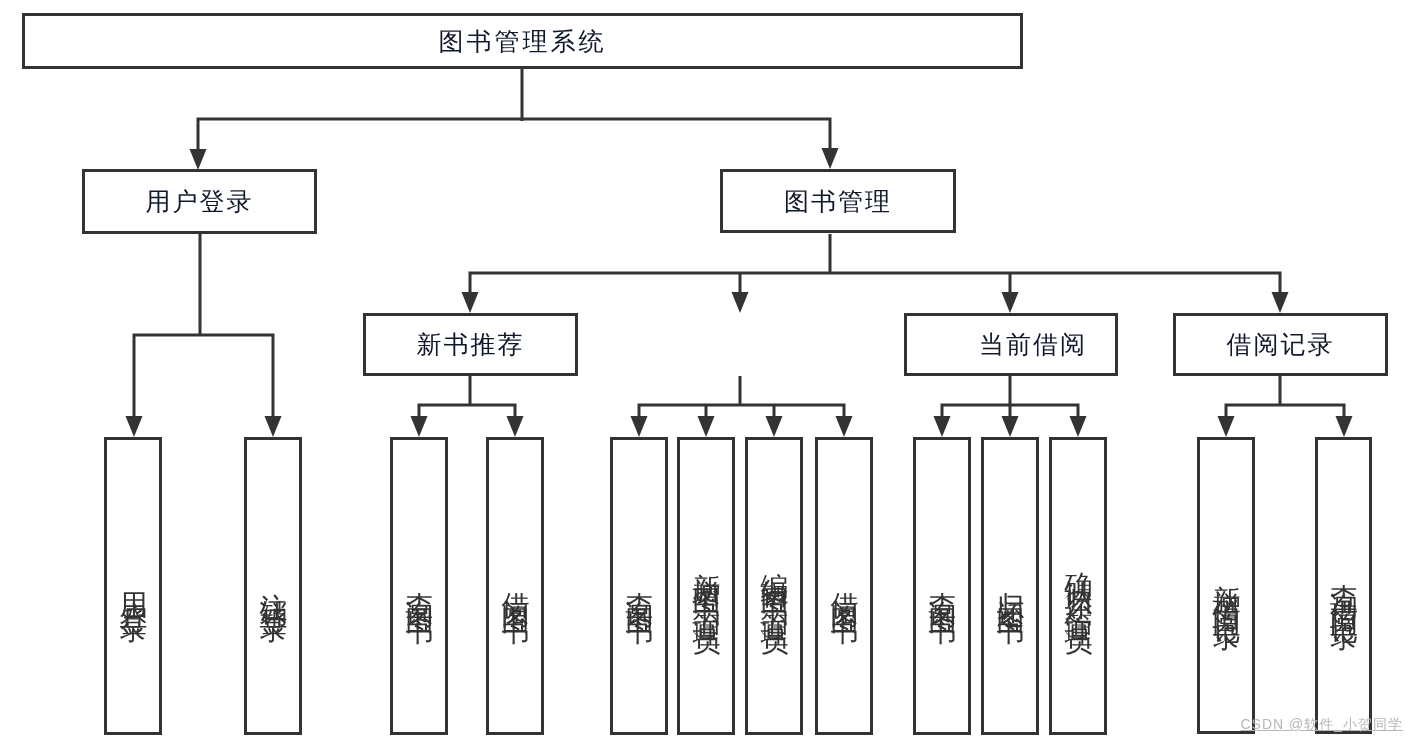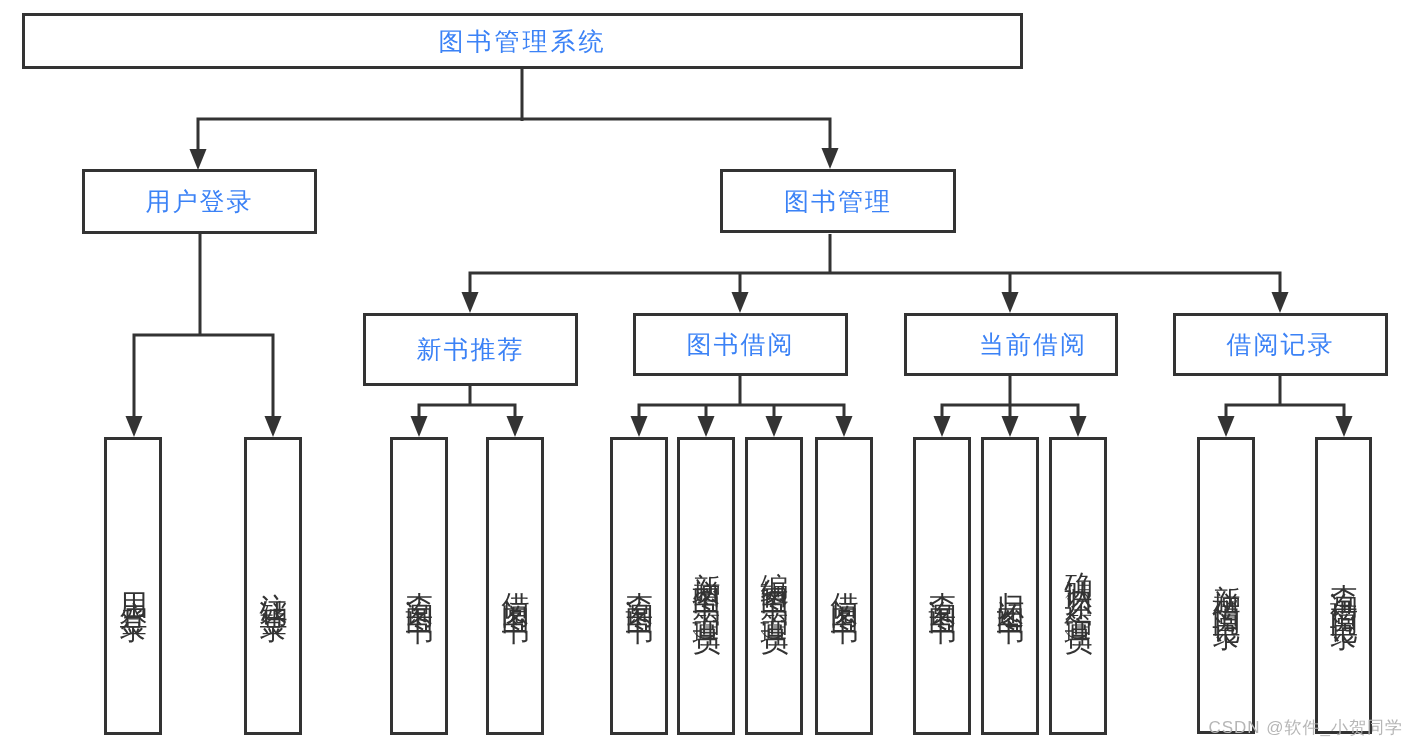--- a/index.html
+++ b/index.html
@@ -19,40 +19,41 @@
     background:#ffffff;
     display:flex;
     align-items:center;
     justify-content:center;
     z-index:2;
   }
   .h-label{
     font-size:25px;
     letter-spacing:2px;
     white-space:nowrap;
-    color:#3b82f6;
+    color:#0f172a;
   }
   .root-box .h-label{letter-spacing:3px;}
   .v-label{
     writing-mode:vertical-rl;
     text-orientation:mixed;
     font-size:28px;
     letter-spacing:8px;
     white-space:nowrap;
     color:#333333;
   }
   .watermark{
     position:absolute;
     right:2px;
     top:716px;
-    font-size:17px;
+    font-size:14px;
     letter-spacing:1px;
     color:#b6b6b6;
     z-index:3;
     white-space:nowrap;
+    text-decoration:underline;
   }
 </style>
 </head>
 <body>
 
 <div class="canvas">
 
   <svg class="connectors" width="1405" height="747" viewBox="0 0 1405 747">
     <path fill="none" stroke="#333333" stroke-width="3" d="
       M522 69 V121
@@ -95,25 +96,22 @@
     <span class="h-label">图书管理系统</span>
   </div>
 
   <div class="box" style="left:82px;top:169px;width:235px;height:65px;">
     <span class="h-label">用户登录</span>
   </div>
   <div class="box" style="left:720px;top:169px;width:236px;height:64px;">
     <span class="h-label">图书管理</span>
   </div>
 
-  <div class="box" style="left:363px;top:313px;width:215px;height:73px;">
+  <div class="box" style="left:363px;top:313px;width:215px;height:63px;">
     <span class="h-label">新书推荐</span>
-  </div>
-  <div class="box" style="left:633px;top:313px;width:215px;height:63px;">
-    <span class="h-label">图书借阅</span>
   </div>
   <div class="box" style="left:904px;top:313px;width:214px;height:63px;padding-left:44px;">
     <span class="h-label">当前借阅</span>
   </div>
   <div class="box" style="left:1173px;top:313px;width:215px;height:63px;">
     <span class="h-label">借阅记录</span>
   </div>
 
   <div class="box" style="left:104px;top:437px;width:58px;height:298px;">
     <span class="v-label">用户登录</span>

